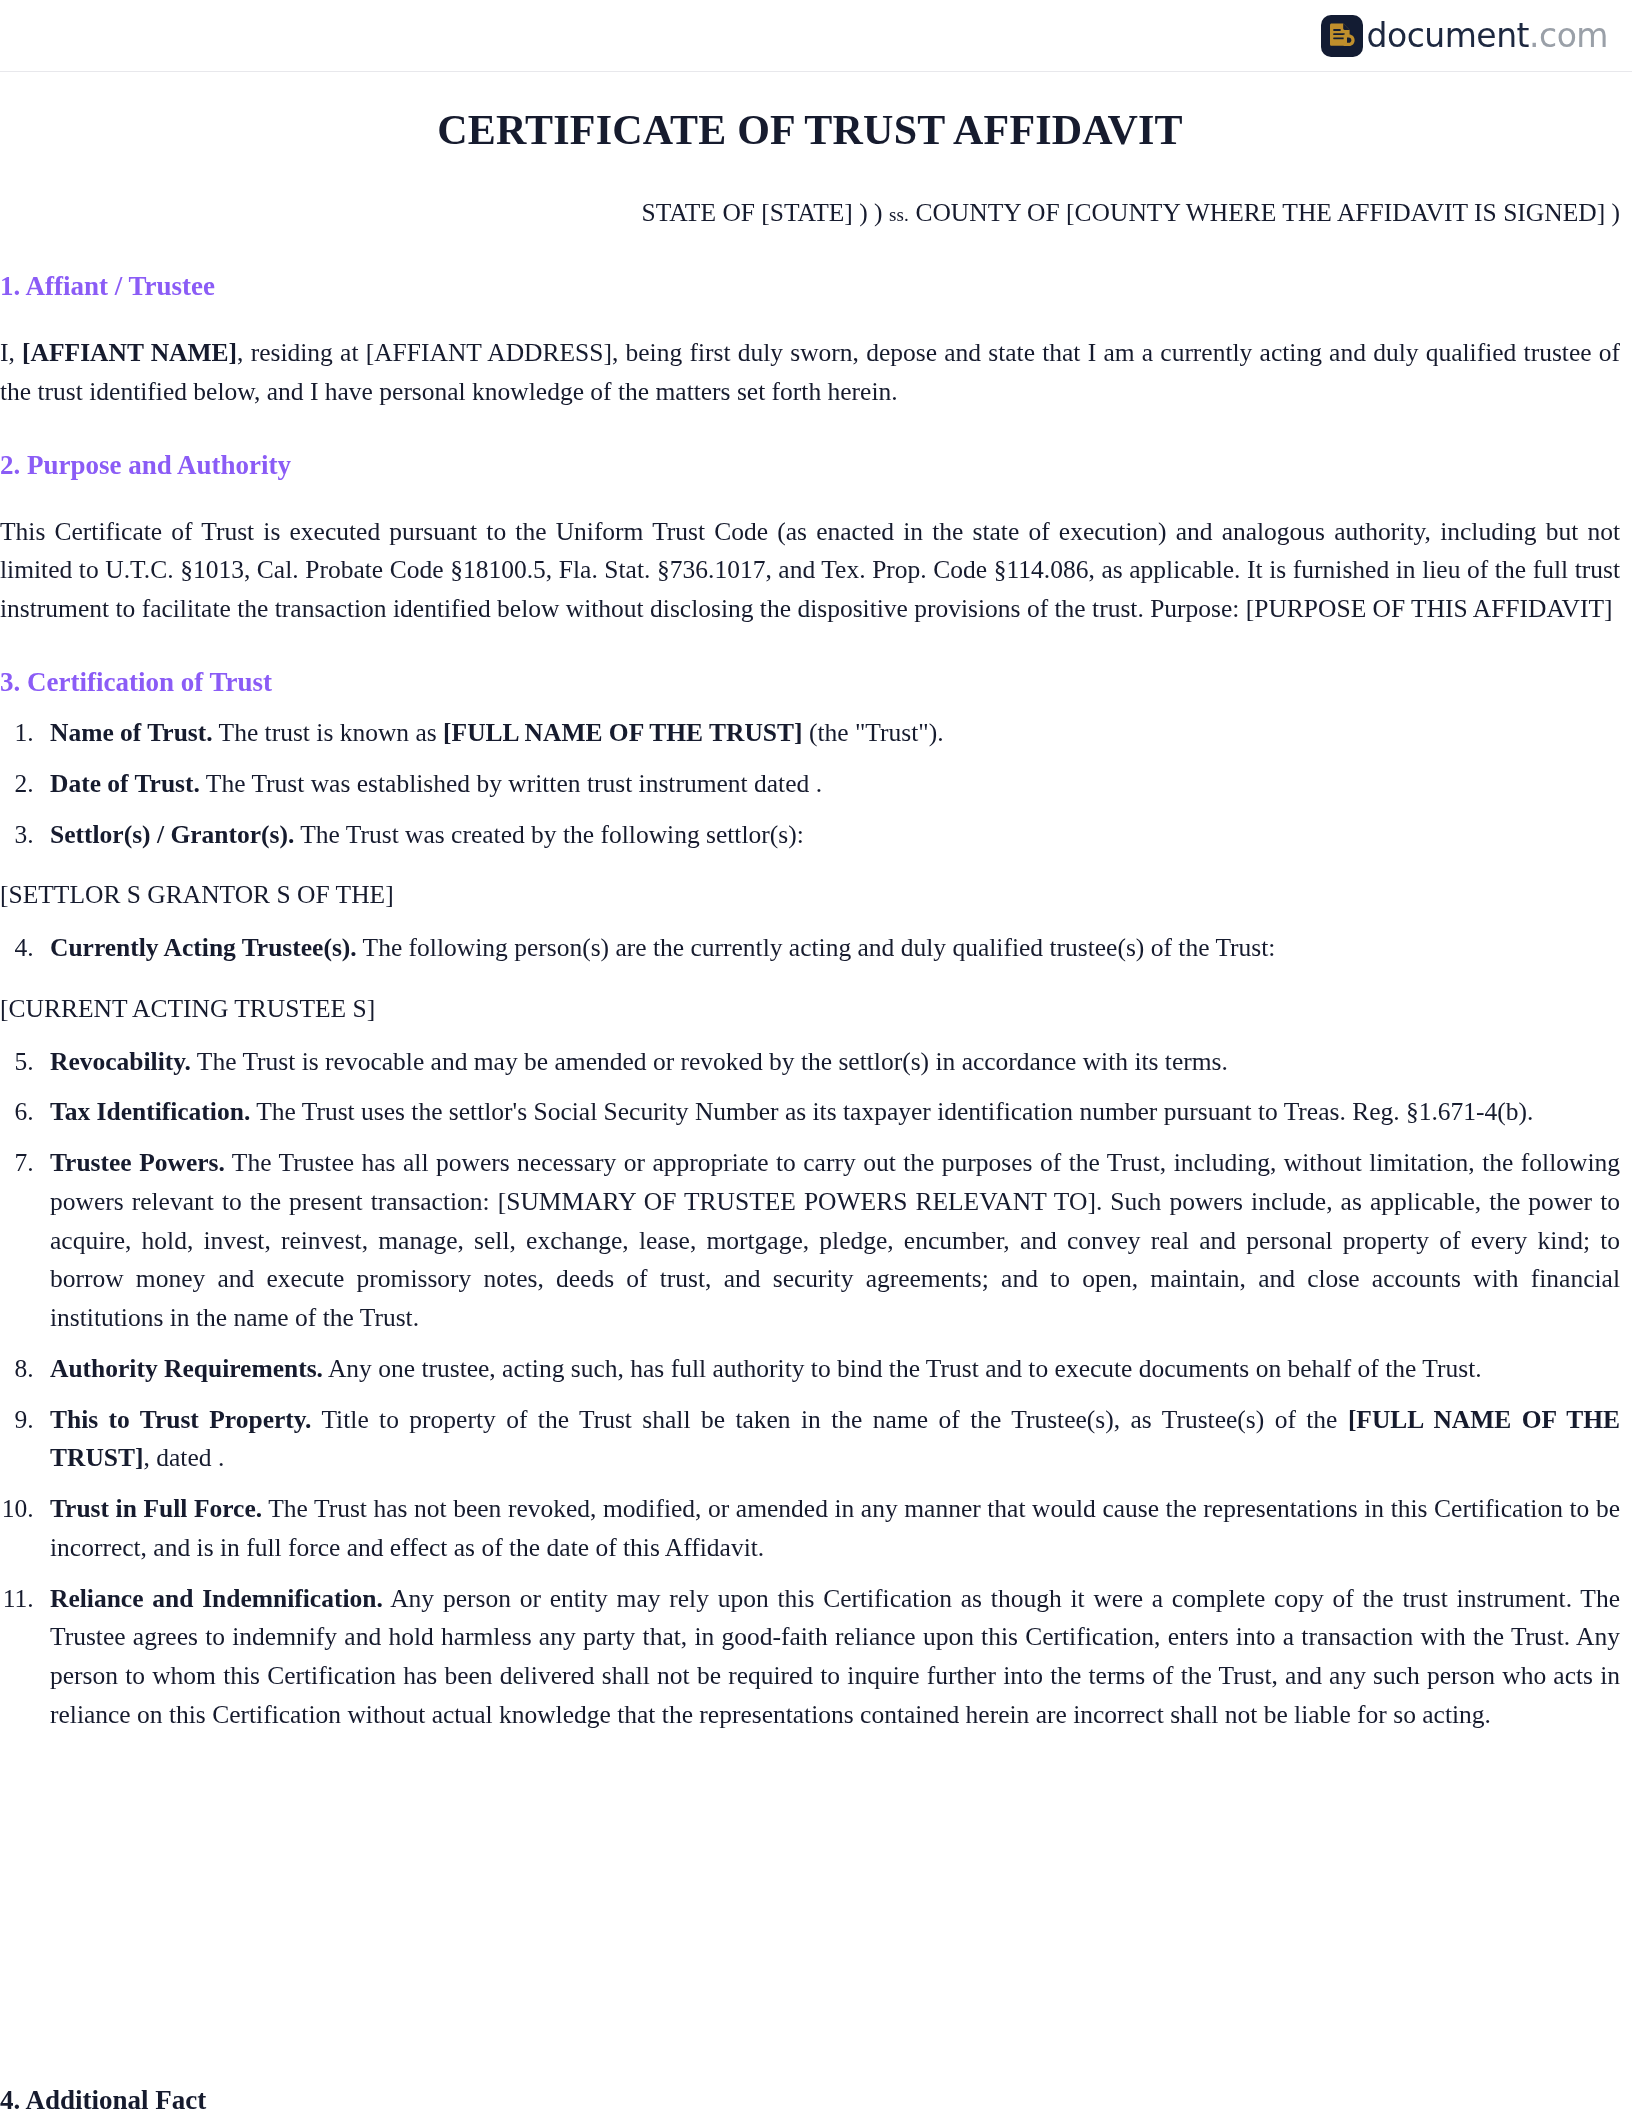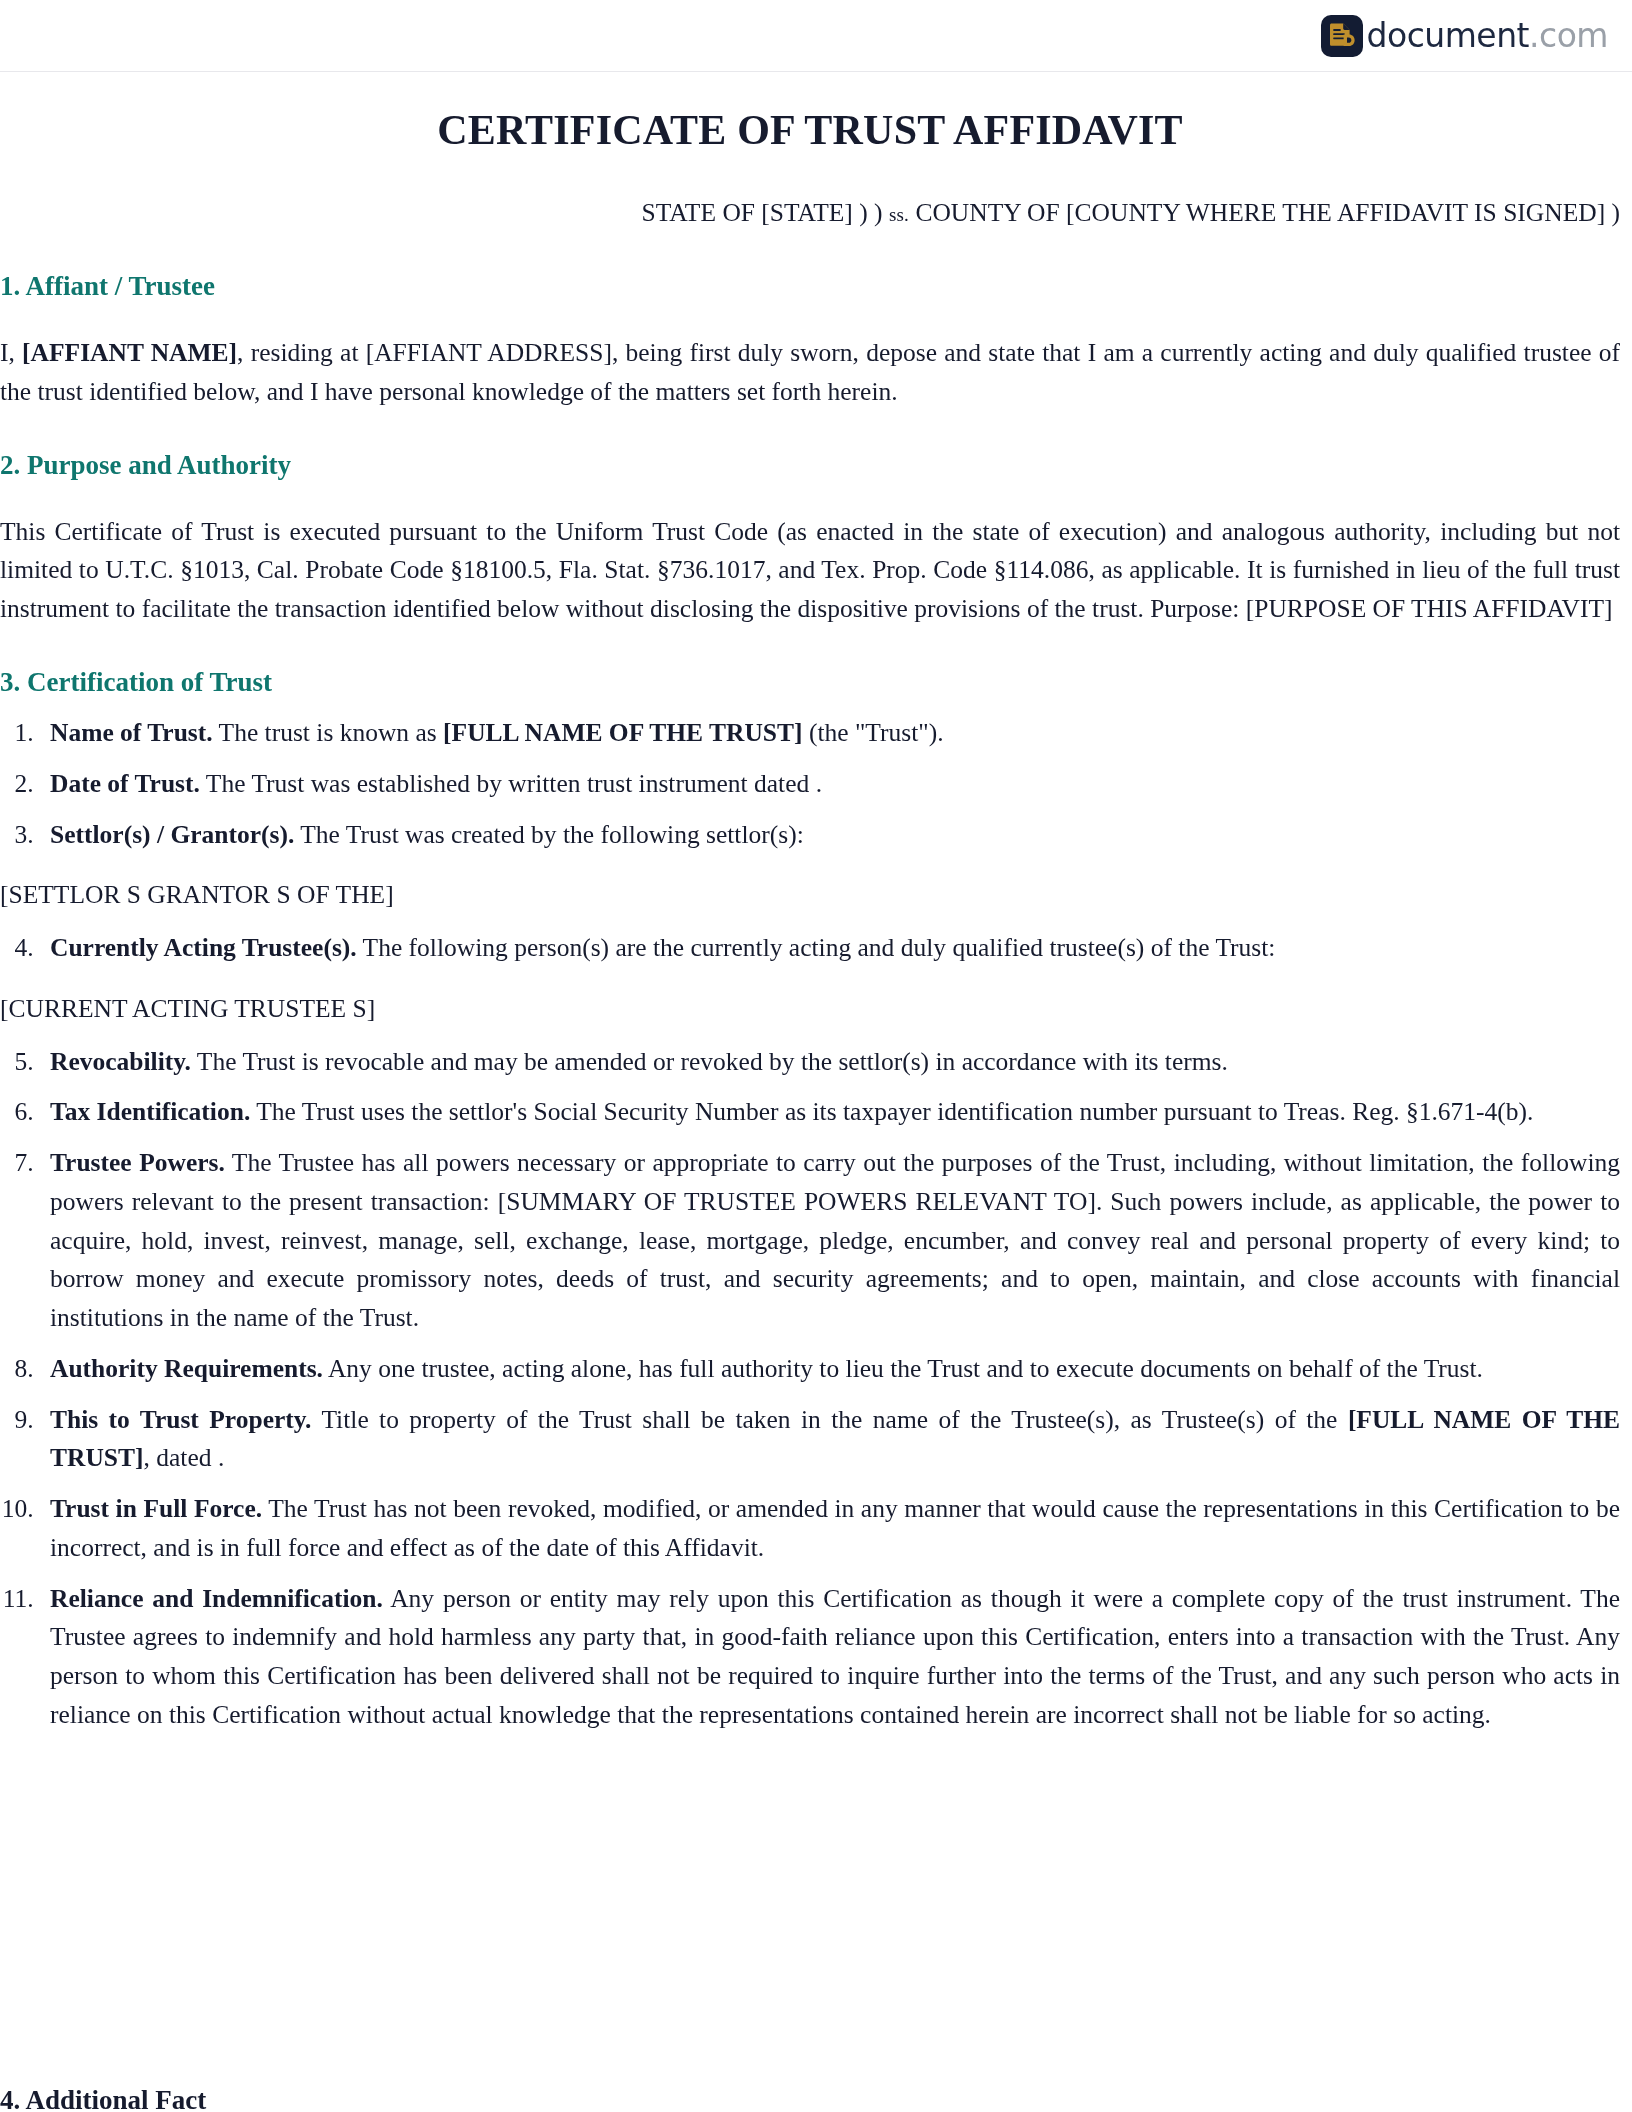--- a/index.html
+++ b/index.html
@@ -79,21 +79,21 @@
     color: #161b2e;
   }
   p.para.first-block { margin-top: 40px; }
   p.plain { text-align: right; }
 
   h2.sec-head {
     font-size: 27px;
     font-weight: 700;
     margin: 36px 0 0 0;
     line-height: 1.3;
-    color: #0f766e;
+    color: #8b5cf6;
   }
 
   ol.cert-list {
     margin: 14px 0 0 0;
     padding: 0 0 0 40px;
     list-style-position: outside;
   }
   ol.cert-list > li {
     font-size: 25.5px;
     line-height: 1.52;
@@ -182,21 +182,21 @@
   <ol class="cert-list" start="4">
     <li><b>Currently Acting Trustee(s).</b><span> The following person(s) are the currently acting and duly qualified trustee(s) of the Trust:</span></li>
   </ol>
 
   <p class="placeholder-line">[CURRENT ACTING TRUSTEE S]</p>
 
   <ol class="cert-list" start="5">
     <li><b>Revocability.</b><span> The Trust is revocable and may be amended or revoked by the settlor(s) in accordance with its terms.</span></li>
     <li><b>Tax Identification.</b><span> The Trust uses the settlor's Social Security Number as its taxpayer identification number pursuant to Treas. Reg. §1.671-4(b).</span></li>
     <li><b>Trustee Powers.</b><span> The Trustee has all powers necessary or appropriate to carry out the purposes of the Trust, including, without limitation, the following powers relevant to the present transaction: [SUMMARY OF TRUSTEE POWERS RELEVANT TO]. Such powers include, as applicable, the power to acquire, hold, invest, reinvest, manage, sell, exchange, lease, mortgage, pledge, encumber, and convey real and personal property of every kind; to borrow money and execute promissory notes, deeds of trust, and security agreements; and to open, maintain, and close accounts with financial institutions in the name of the Trust.</span></li>
-    <li><b>Authority Requirements.</b><span> Any one trustee, acting alone, has full authority to lieu the Trust and to execute documents on behalf of the Trust.</span></li>
+    <li><b>Authority Requirements.</b><span> Any one trustee, acting such, has full authority to bind the Trust and to execute documents on behalf of the Trust.</span></li>
     <li><b>This to Trust Property.</b><span> Title to property of the Trust shall be taken in the name of the Trustee(s), as Trustee(s) of the </span><b>[FULL NAME OF THE TRUST]</b><span>, dated .</span></li>
     <li><b>Trust in Full Force.</b><span> The Trust has not been revoked, modified, or amended in any manner that would cause the representations in this Certification to be incorrect, and is in full force and effect as of the date of this Affidavit.</span></li>
     <li><b>Reliance and Indemnification.</b><span> Any person or entity may rely upon this Certification as though it were a complete copy of the trust instrument. The Trustee agrees to indemnify and hold harmless any party that, in good-faith reliance upon this Certification, enters into a transaction with the Trust. Any person to whom this Certification has been delivered shall not be required to inquire further into the terms of the Trust, and any such person who acts in reliance on this Certification without actual knowledge that the representations contained herein are incorrect shall not be liable for so acting.</span></li>
   </ol>
 
 </div>
 
 <div class="cut-head">4. Additional Fact</div>
 
 </body></html>

